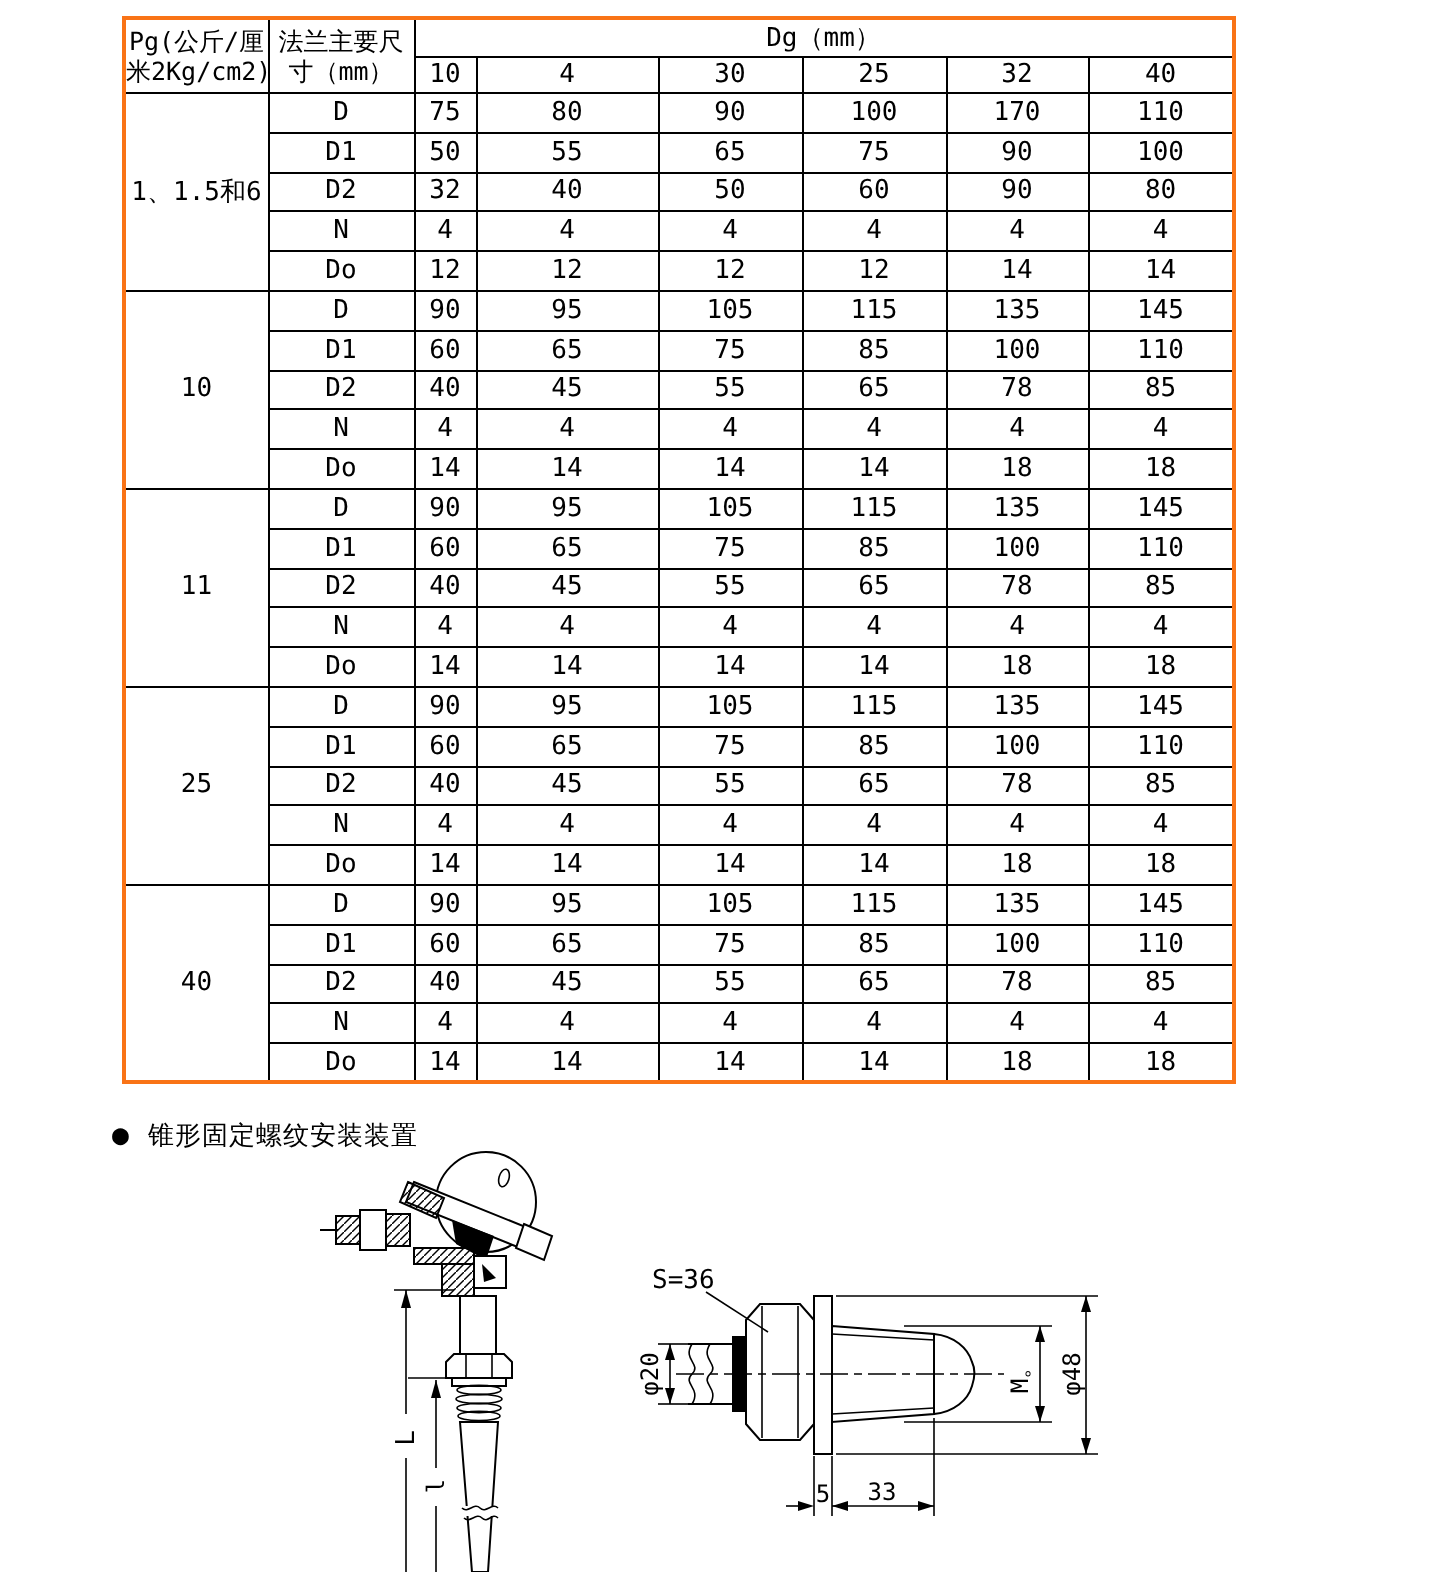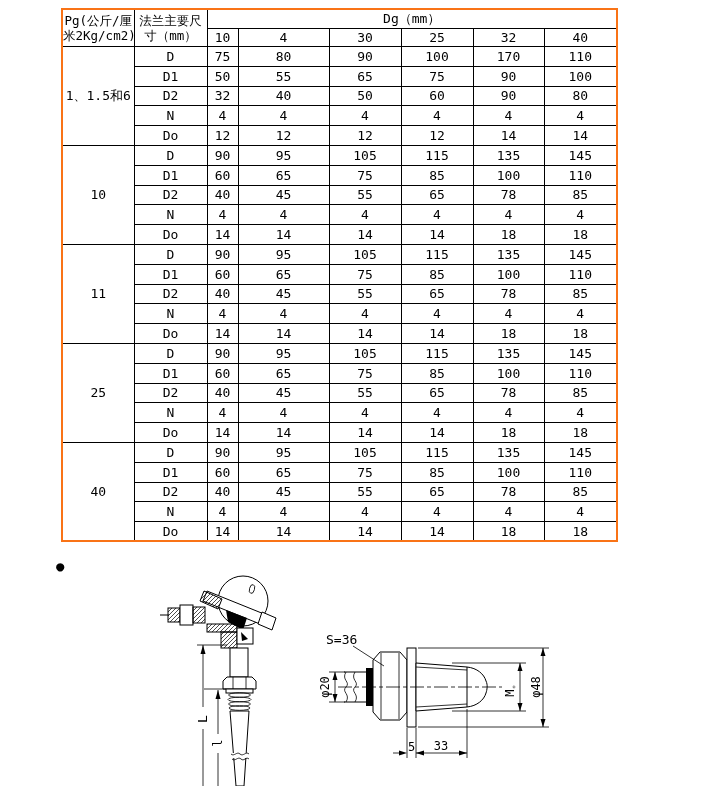--- a/index.html
+++ b/index.html
@@ -297,20 +297,21 @@
           <td>14</td>
           <td>14</td>
           <td>18</td>
           <td>18</td>
         </tr>
       </tbody>
   </table>
 
   <div class="section-line">
     <span class="dot">●</span>
+    <span>锥形固定螺纹安装装置</span>
   </div>
 
   <svg class="draw" width="721" height="211" viewBox="0 575 721 211">
     <defs>
       <pattern id="hx" patternUnits="userSpaceOnUse" width="4" height="4">
         <path d="M0,4 L4,0" stroke="#000" stroke-width="0.7"></path>
       </pattern>
     </defs>
 
     <g>

